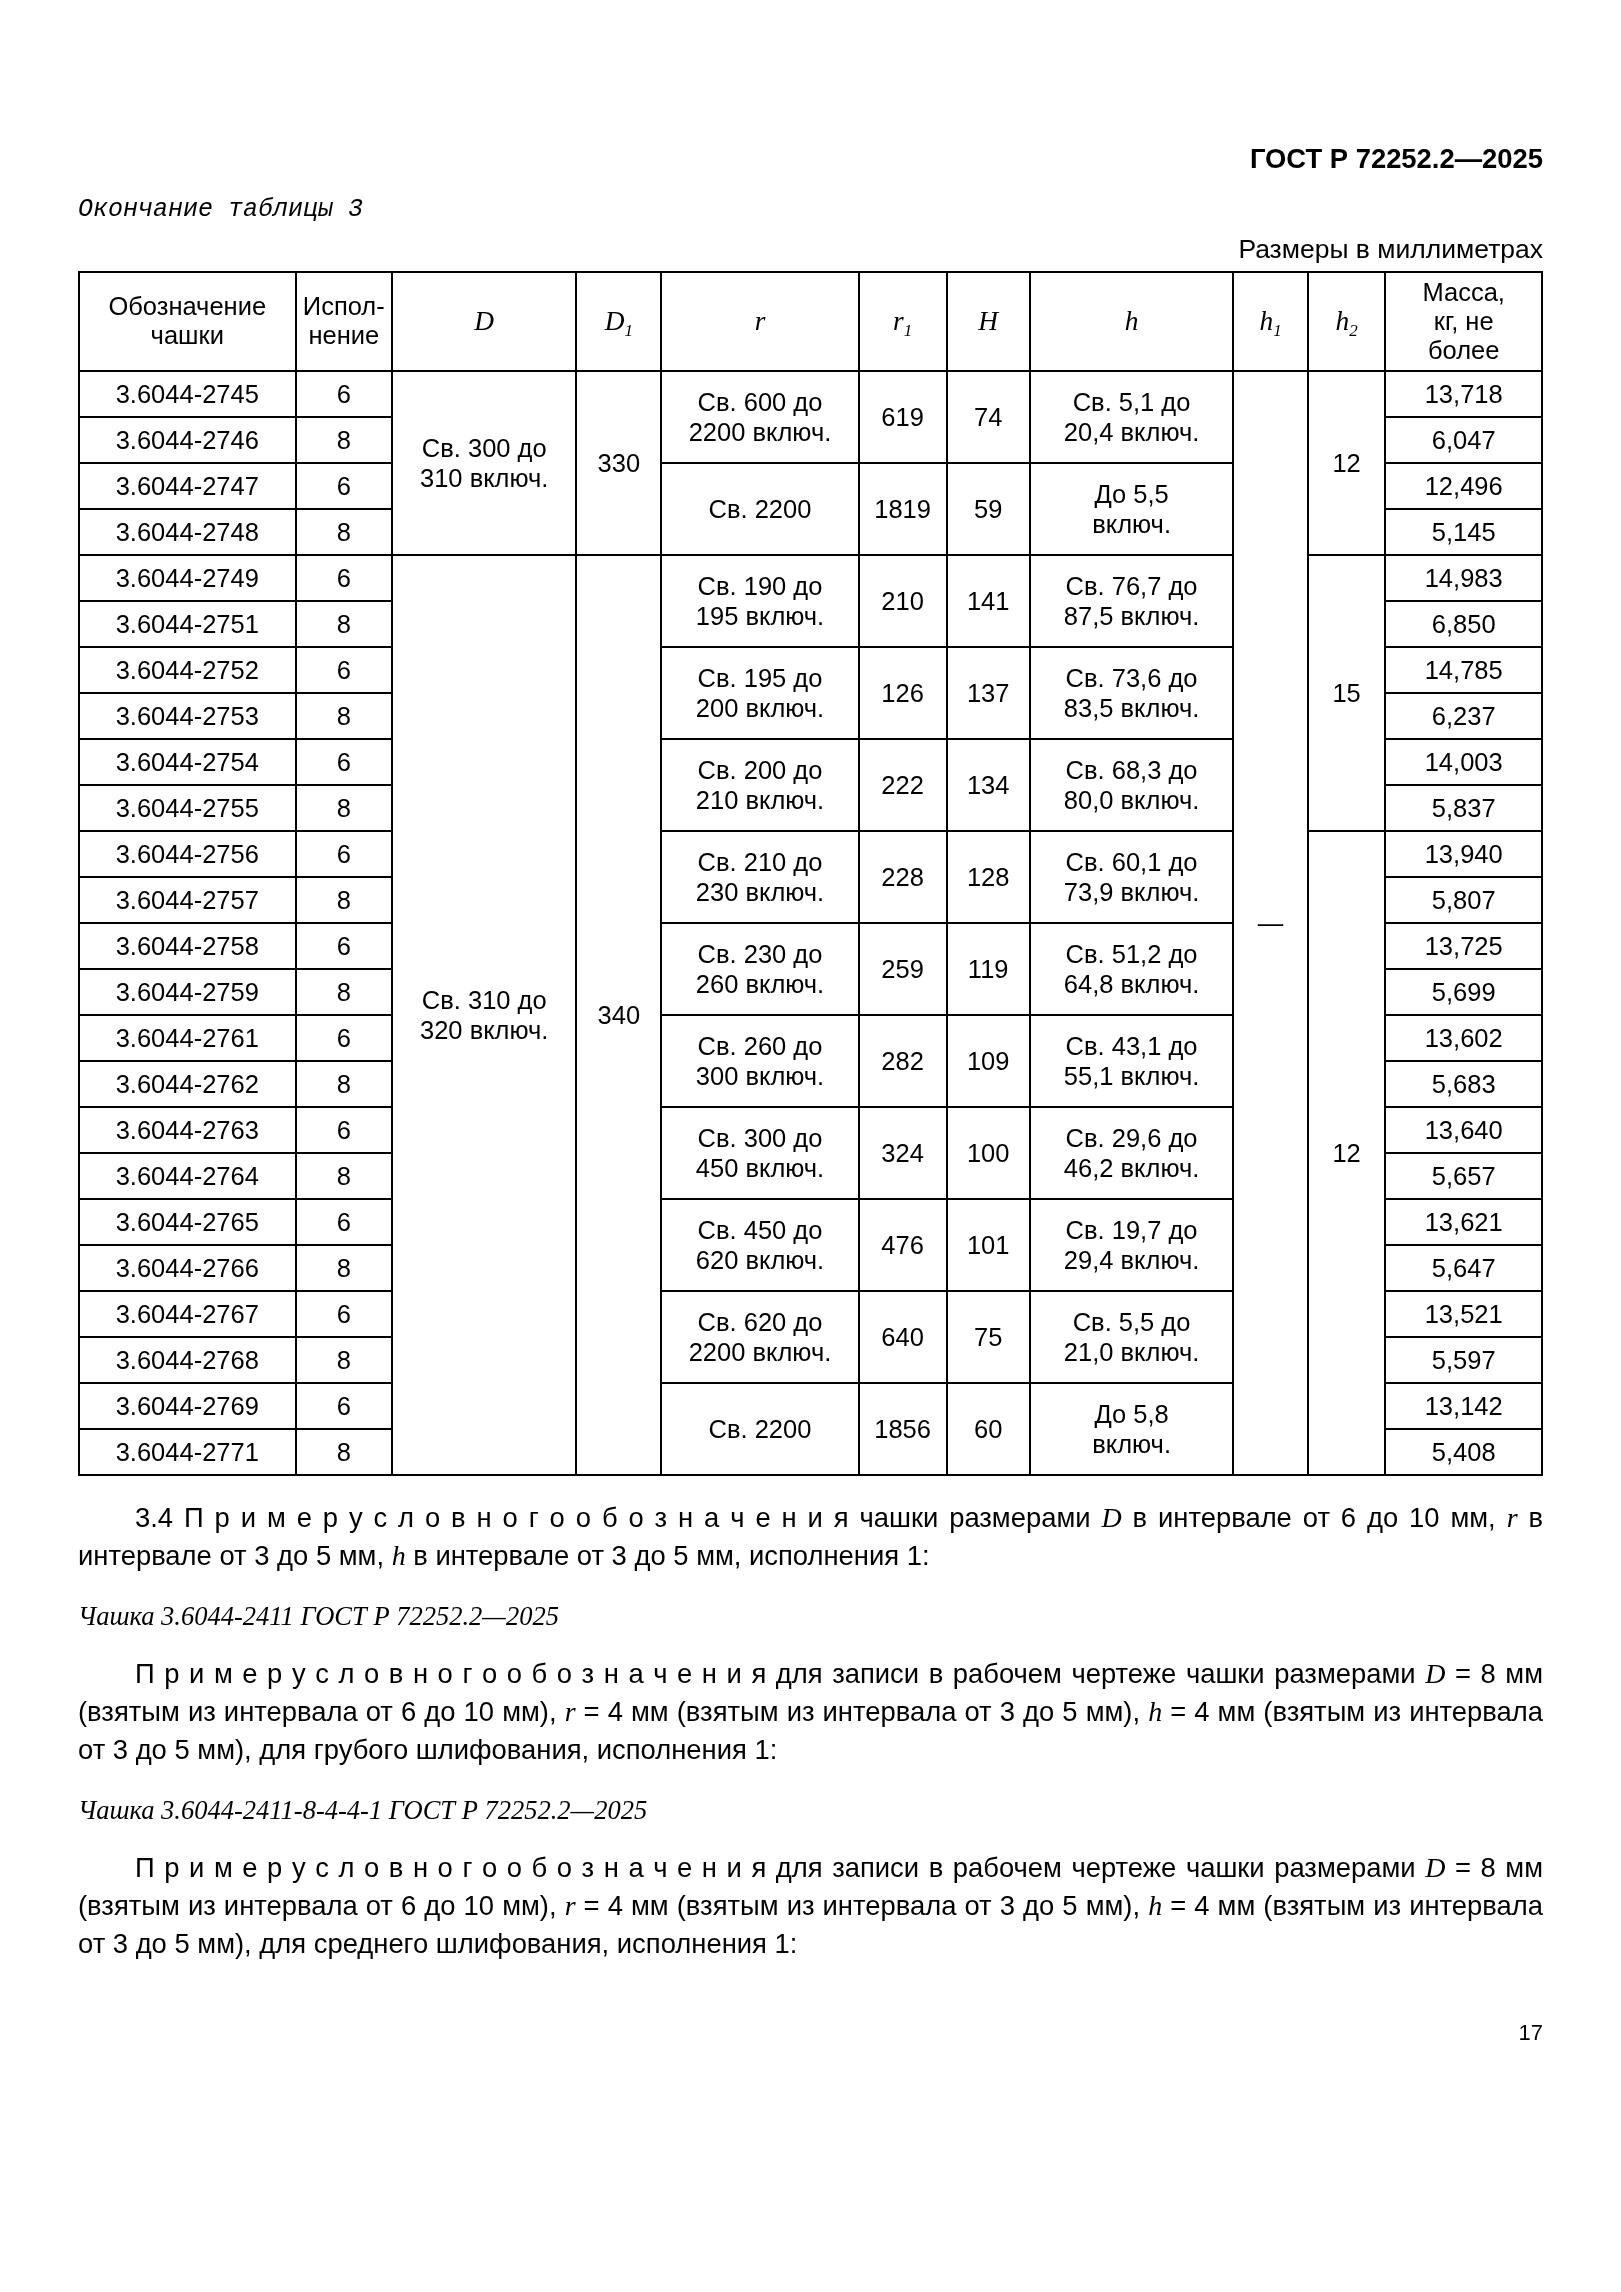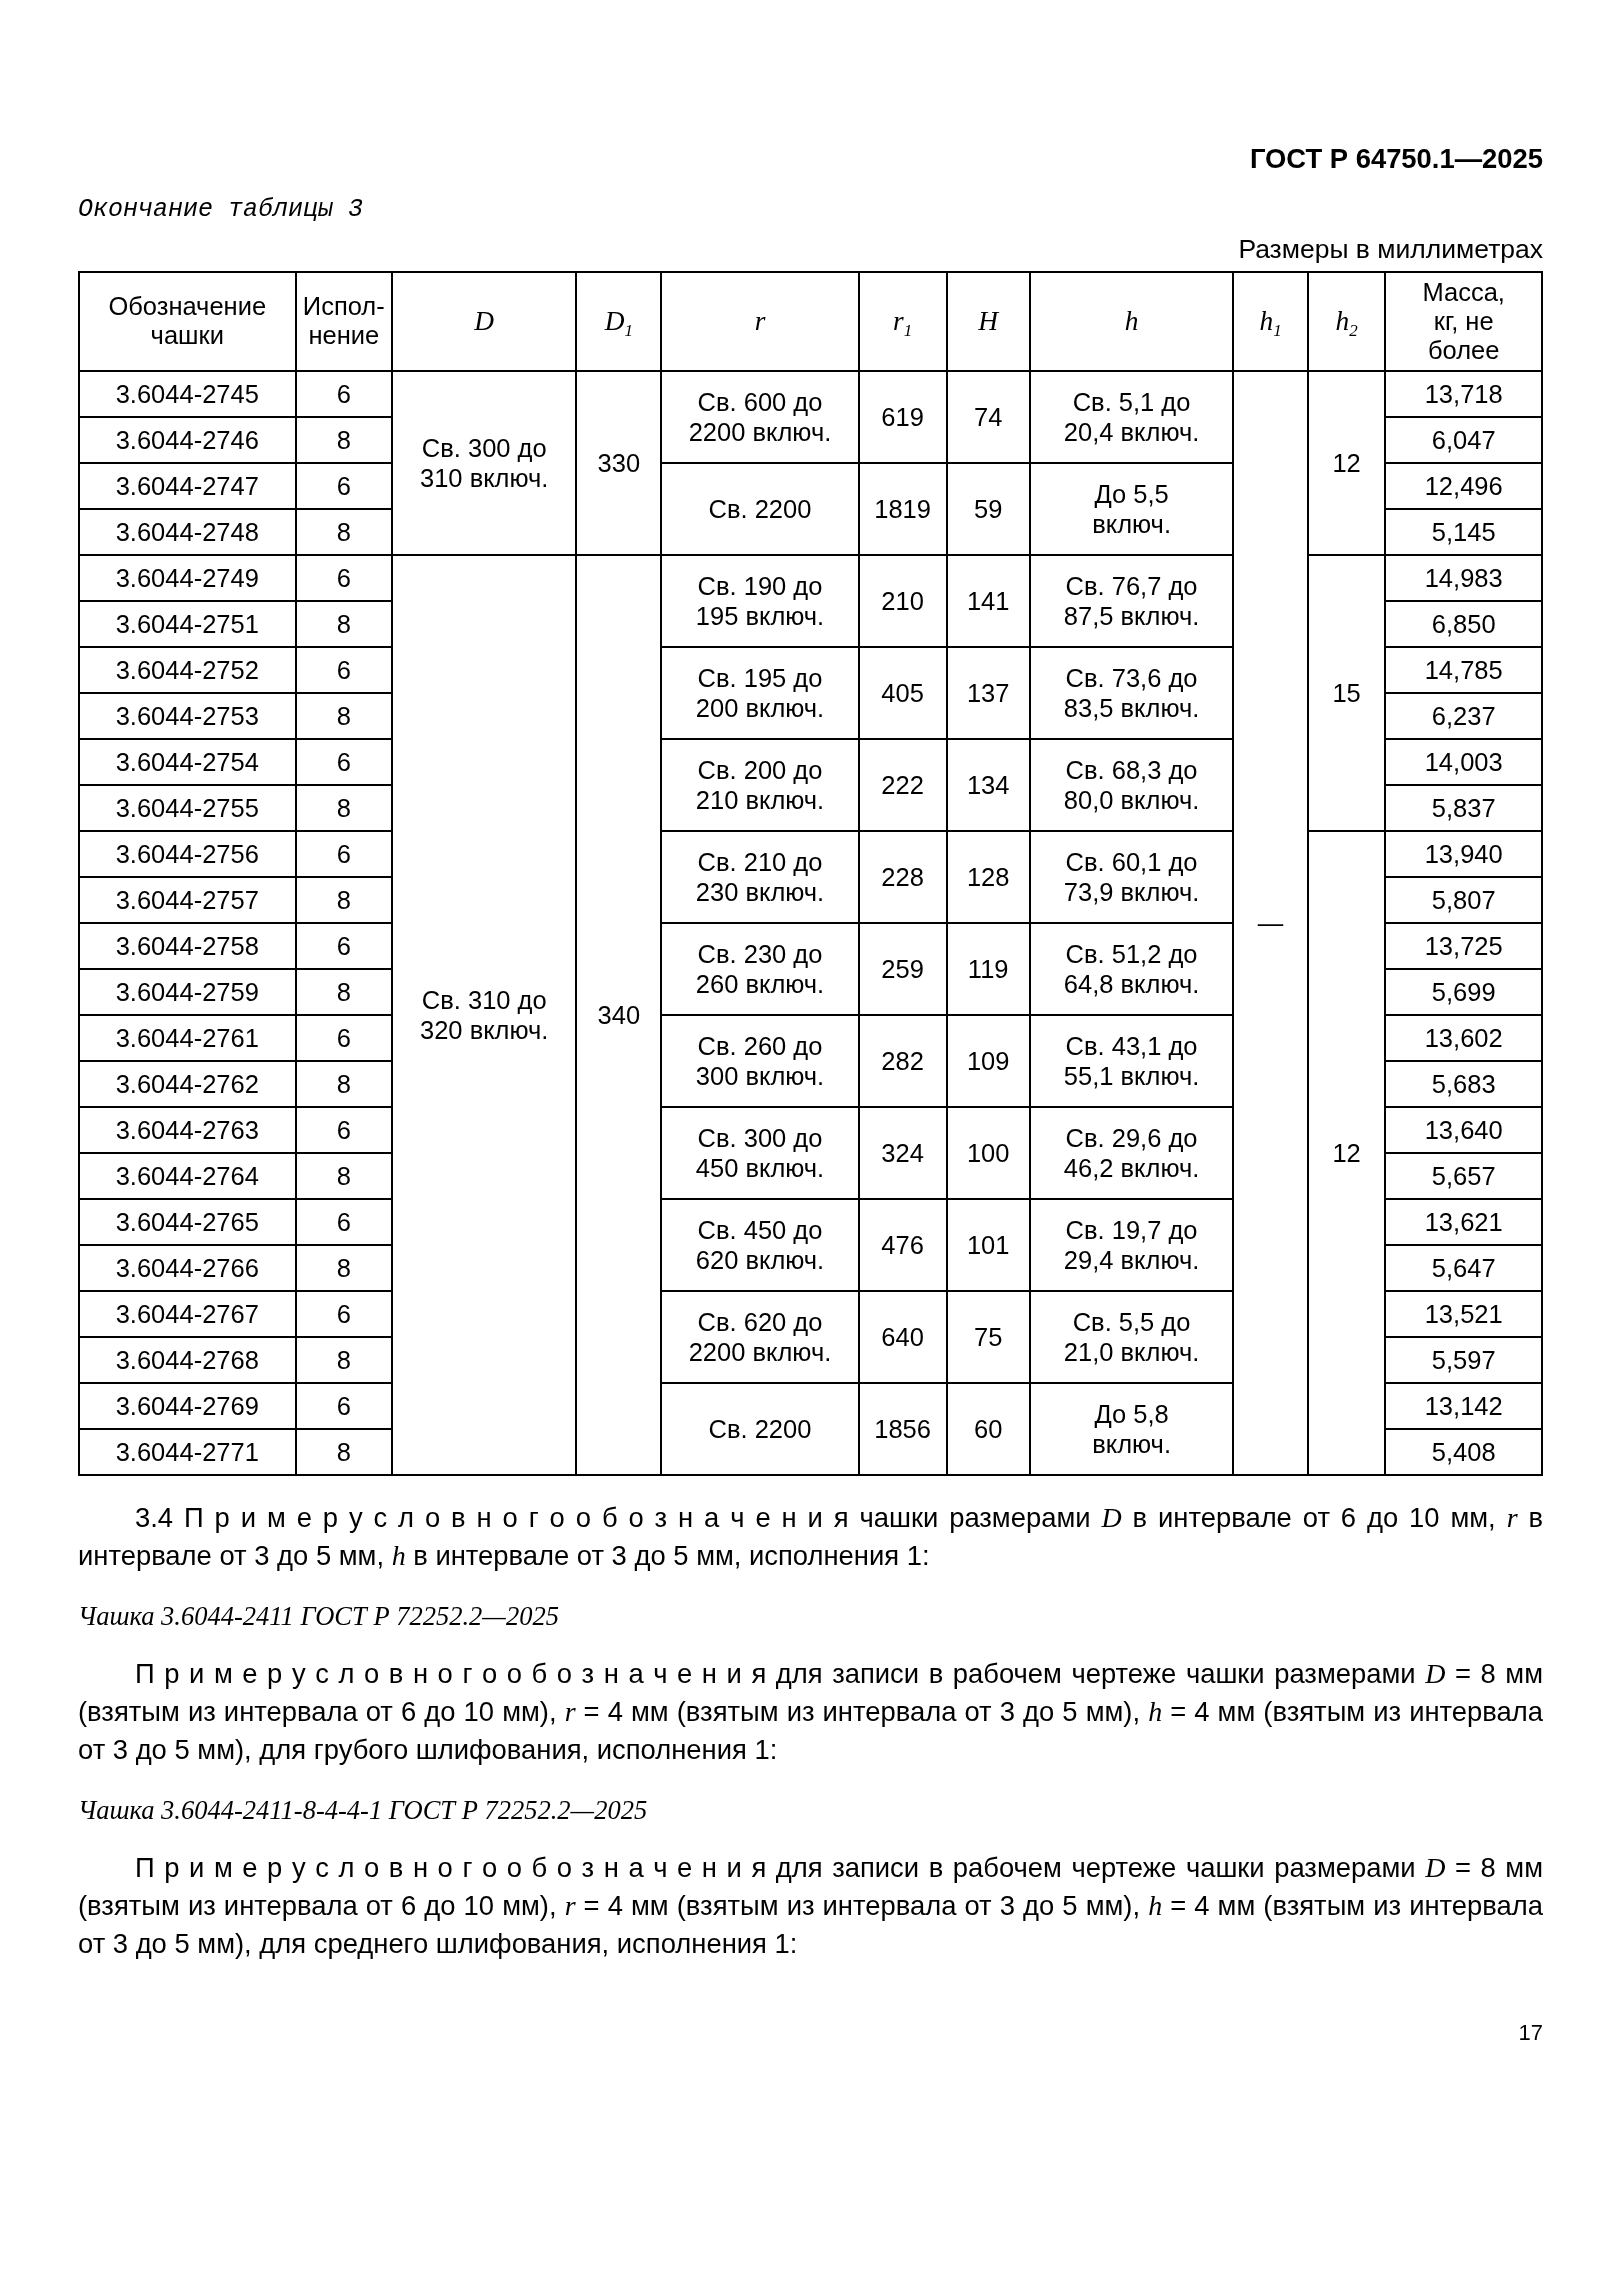--- a/index.html
+++ b/index.html
@@ -89,21 +89,21 @@
   col.c-h           { width: 13.9%; }
   col.c-h1          { width: 5.1%; }
   col.c-h2          { width: 5.3%; }
   col.c-mass        { width: 10.7%; }
 </style>
 </head>
 <body>
 
 <div class="page">
 
-  <div class="doc-number">ГОСТ Р 64750.1—2025</div>
+  <div class="doc-number">ГОСТ Р 72252.2—2025</div>
 
   <div class="caption">Окончание  таблицы 3</div>
 
   <div class="units-note">Размеры в миллиметрах</div>
 
   <table>
     <colgroup>
       <col class="c-designation">
         <col class="c-version">
         <col class="c-D">
@@ -190,21 +190,21 @@
         <tr>
           <td>3.6044-2751</td>
           <td>8</td>
           <td>6,850</td>
         </tr>
         <tr>
           <td>3.6044-2752</td>
           <td>6</td>
           <td rowspan="2">Св. 195 до
 200 включ.</td>
-          <td rowspan="2">405</td>
+          <td rowspan="2">126</td>
           <td rowspan="2">137</td>
           <td rowspan="2">Св. 73,6 до
 83,5 включ.</td>
           <td>14,785</td>
         </tr>
         <tr>
           <td>3.6044-2753</td>
           <td>8</td>
           <td>6,237</td>
         </tr>

